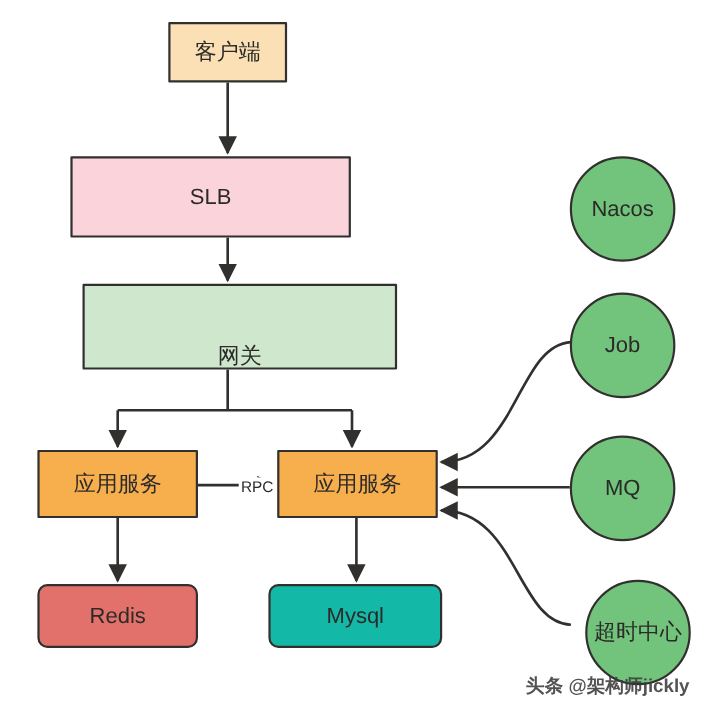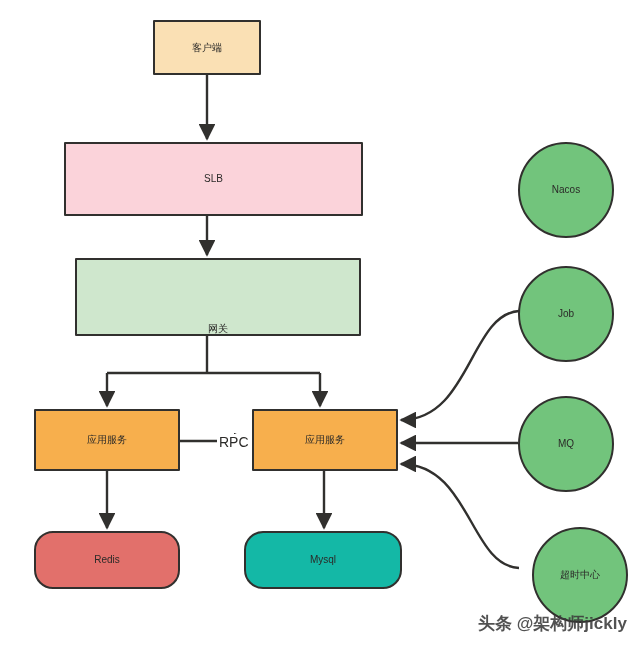--- a/index.html
+++ b/index.html
@@ -27,27 +27,27 @@
     pointer-events: none;
   }
   .node {
     position: absolute;
     box-sizing: border-box;
     display: flex;
     align-items: center;
     justify-content: center;
     border: 2px solid #31302e;
     color: #2b2a28;
-    font-size: 10px;
+    font-size: 20px;
     line-height: 1;
     text-align: center;
     z-index: 2;
   }
   .node.rect { border-radius: 1px; }
-  .node.round { border-radius: 19px; }
+  .node.round { border-radius: 9px; }
   .node.circle { border-radius: 50%; text-align: center; }
   .edge-label {
     position: absolute;
     background: #ffffff;
     color: #2b2a28;
     font-size: 14px;
     line-height: 1;
     padding: 1px 2px;
     z-index: 3;
     white-space: nowrap;
@@ -112,21 +112,21 @@
 
     <g>
       <path d="M 519 568 C 470 566 470 464 401 464" stroke="#31302e" stroke-width="2.4" fill="none" marker-end="url(#arrow)"></path>
     </g>
   </svg>
 
   <div class="node rect" style="left:153px; top:20px; width:108px; height:55px; background:#fae0b4;">
     <span>客户端</span>
   </div>
 
-  <div class="node rect" style="left:64px; top:142px; width:299px; height:74px; background:#fbd3da;">
+  <div class="node rect" style="left:64px; top:142px; width:255px; height:74px; background:#fbd3da;">
     <span>SLB</span>
   </div>
 
   <div class="node rect" style="left:75px; top:258px; width:286px; height:78px; background:#cfe7cd;align-items:flex-end;">
     <span>网关</span>
   </div>
 
   <div class="node rect" style="left:34px; top:409px; width:146px; height:62px; background:#f7af4d;">
     <span>应用服务</span>
   </div>

